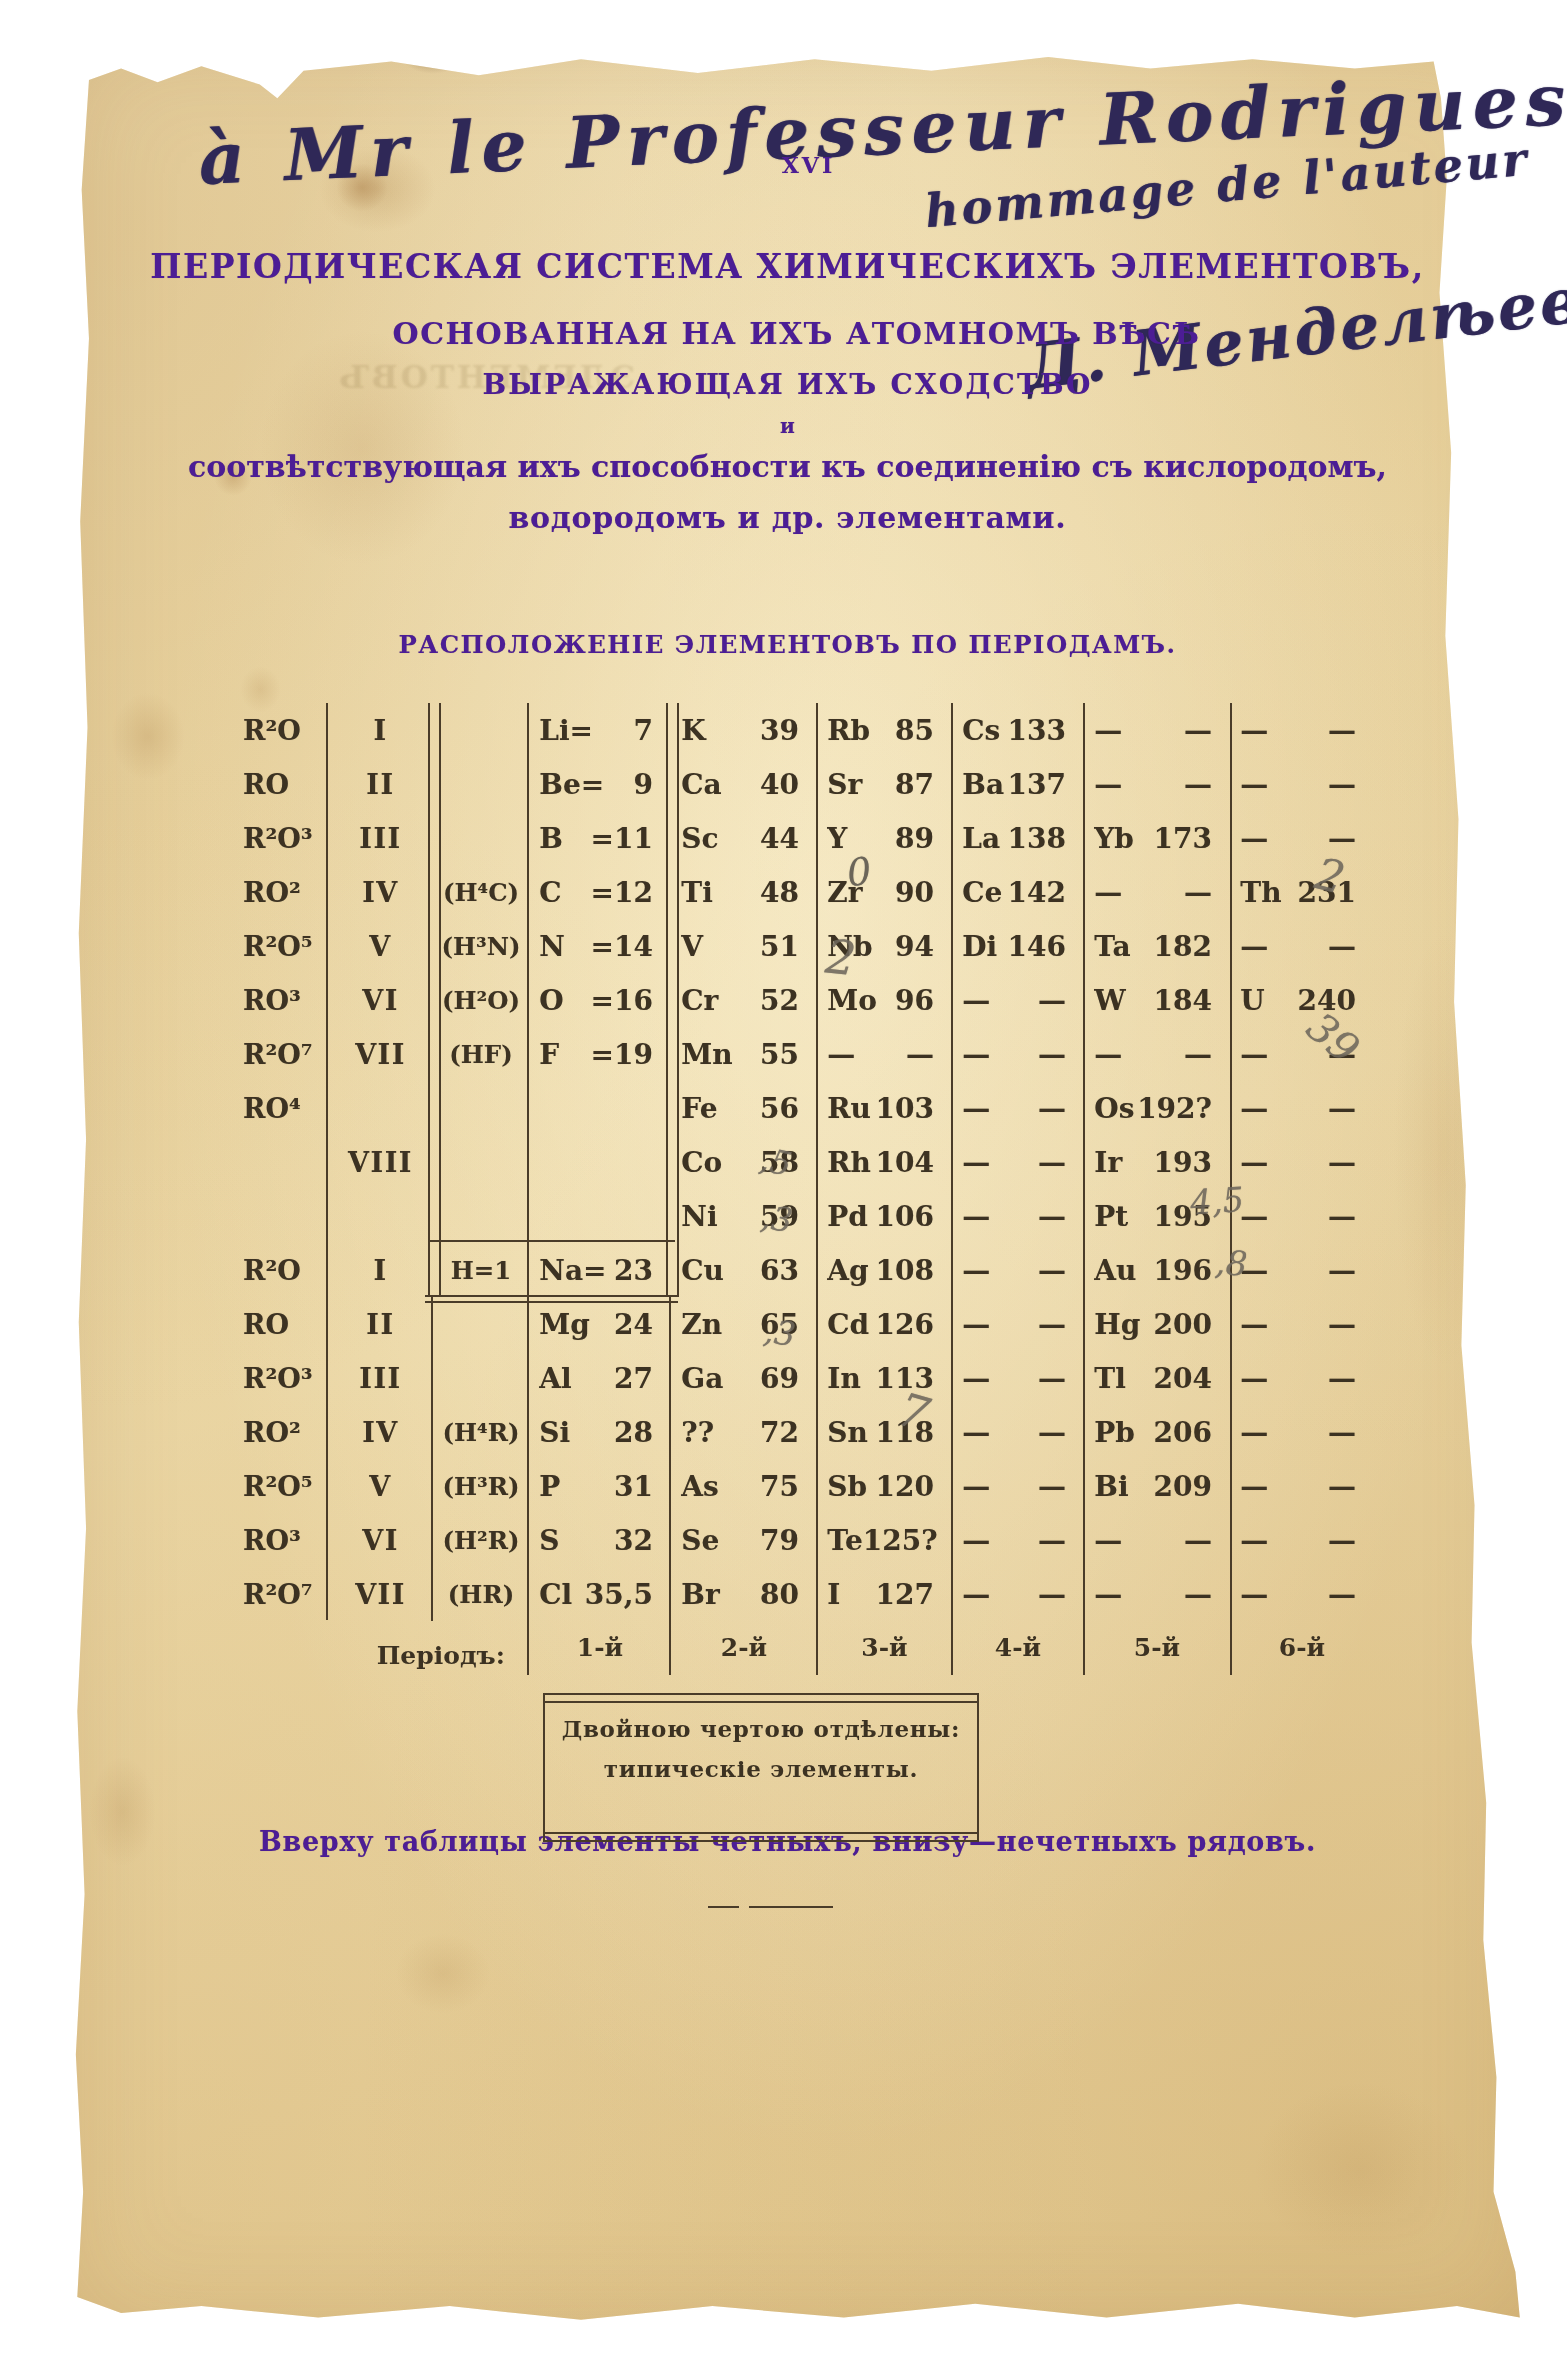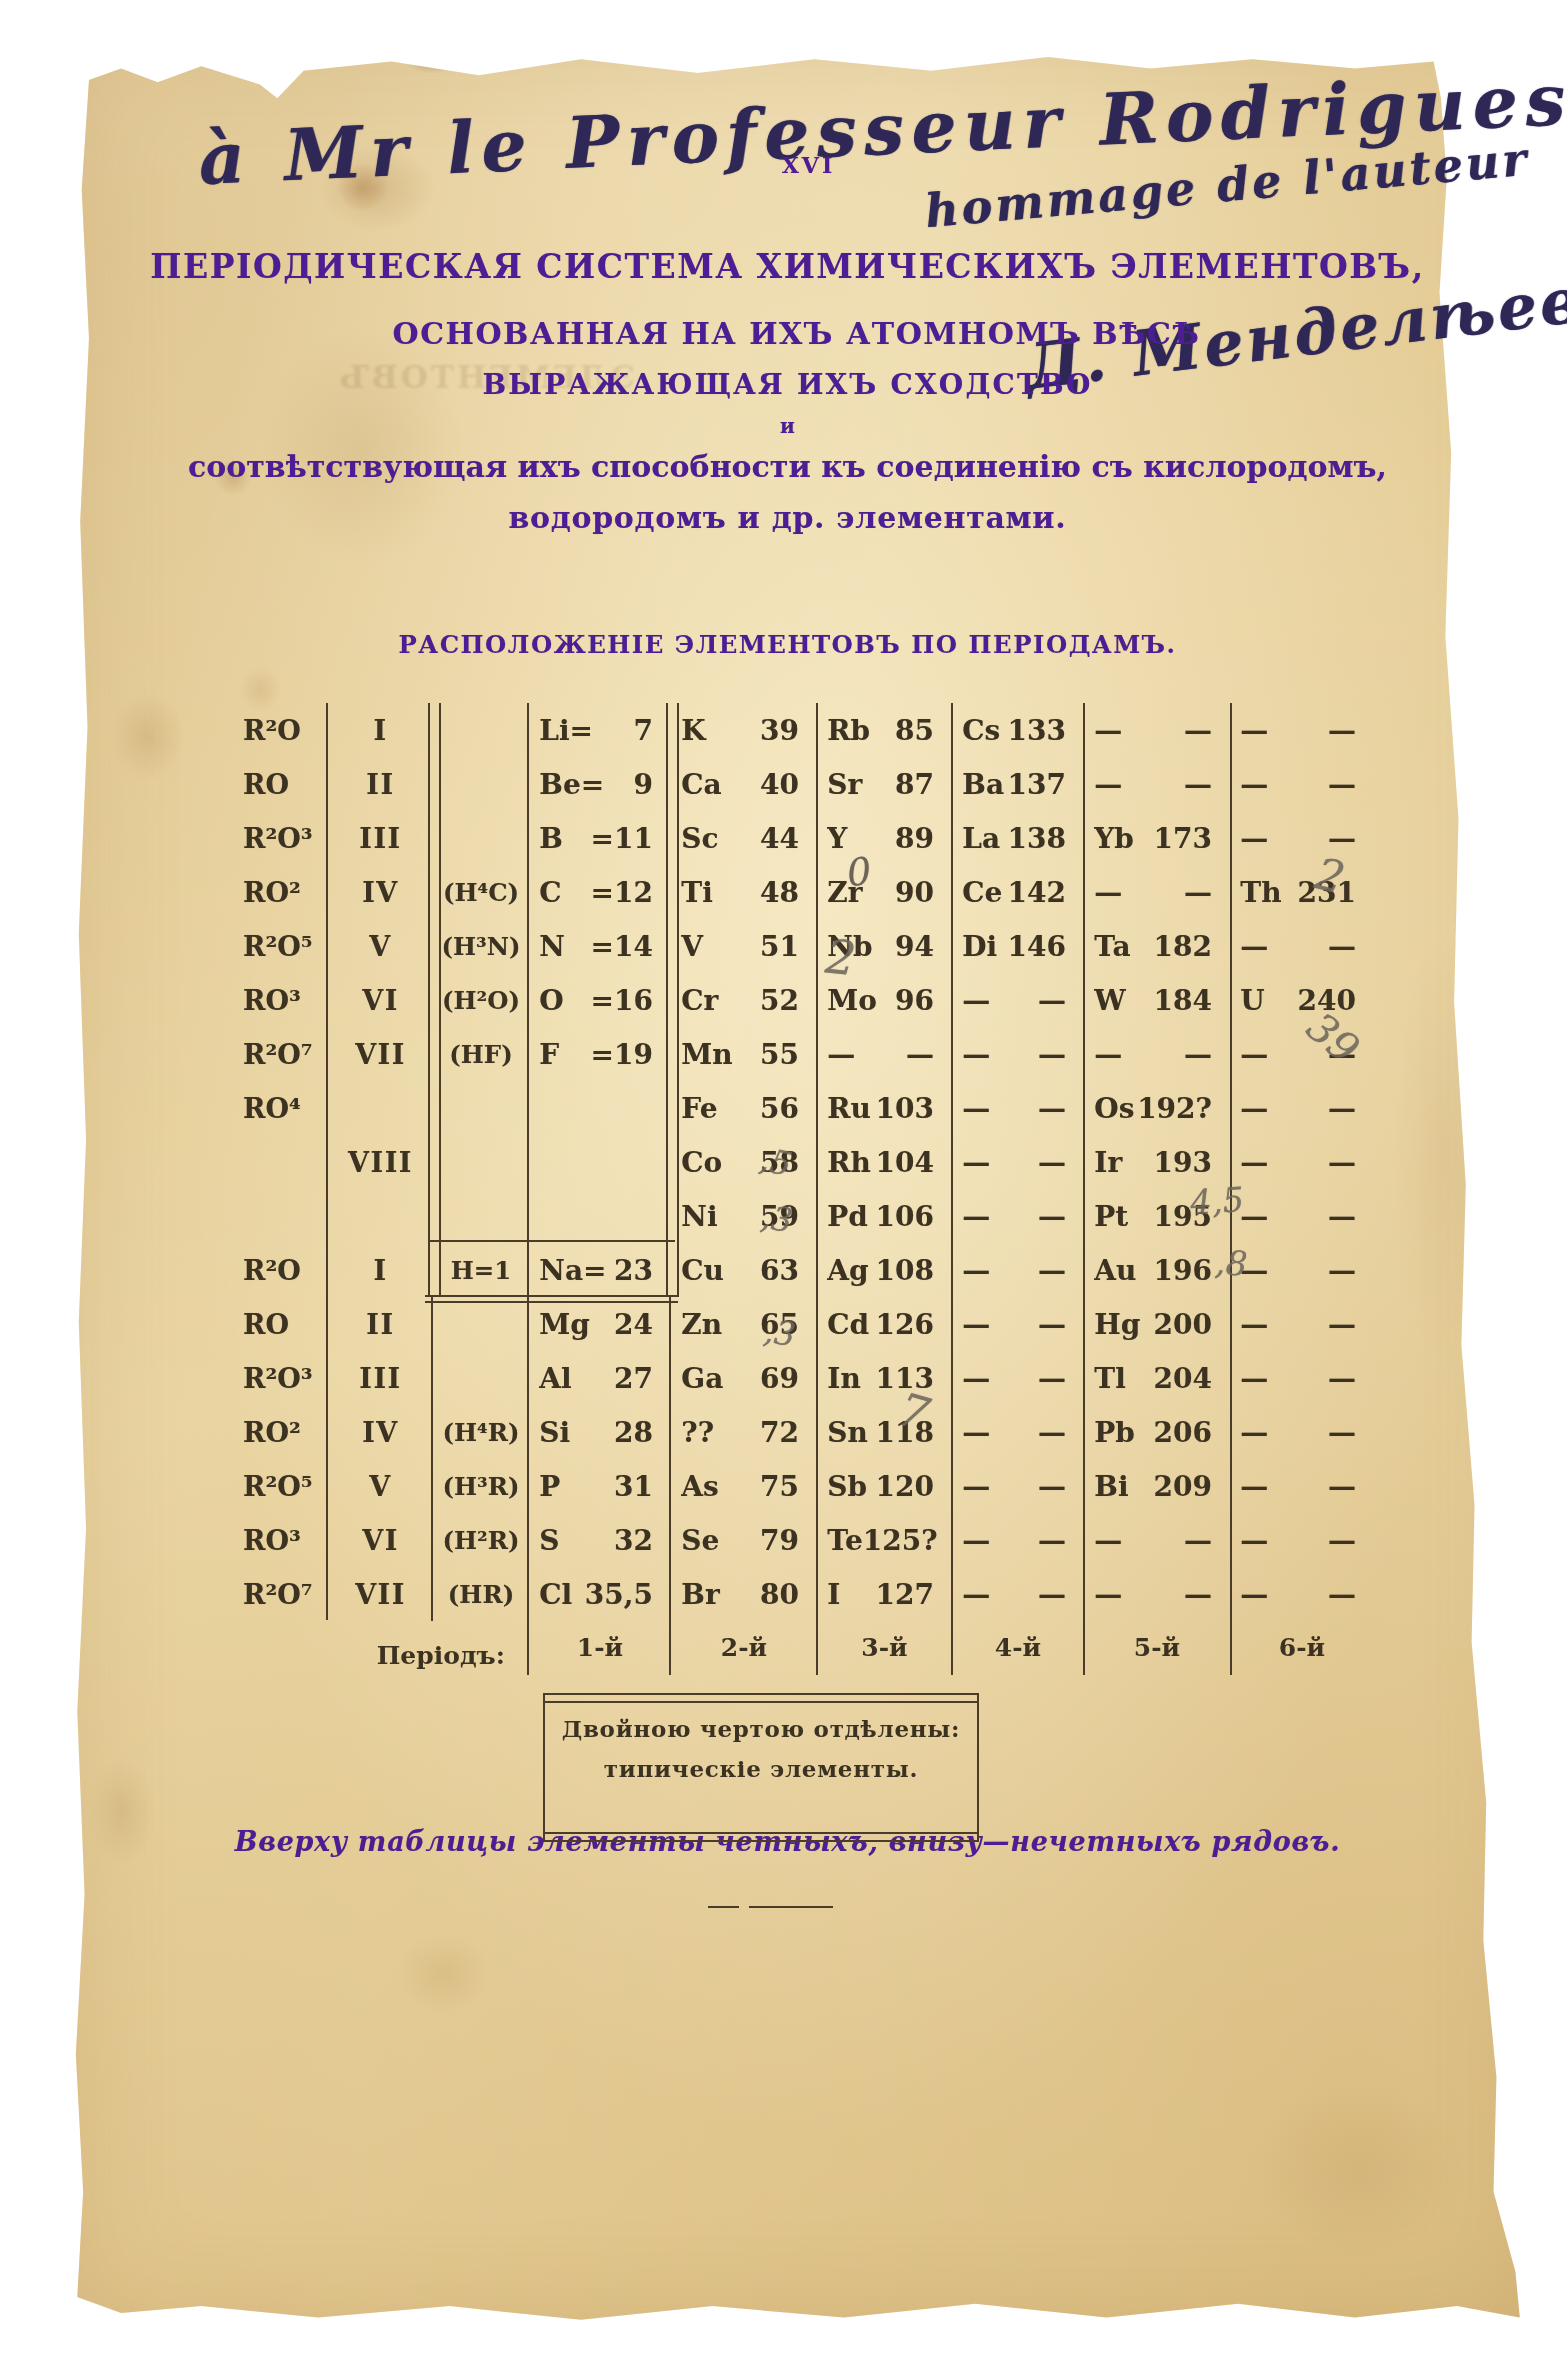--- a/index.html
+++ b/index.html
@@ -52,21 +52,21 @@
   .f-p{text-align:center;}
   
   .note-box{position:absolute;left:543px;top:1693px;width:432px;height:149px;z-index:3;
     border-left:2.2px solid #4a3c29;border-right:2.2px solid #4a3c29;}
   .note-box::before{content:"";position:absolute;left:-2.2px;right:-2.2px;top:0;height:6px;
     border-top:2.2px solid #4a3c29;border-bottom:2.2px solid #4a3c29;}
   .note-box::after{content:"";position:absolute;left:-2.2px;right:-2.2px;bottom:0;height:6px;
     border-top:2.2px solid #4a3c29;border-bottom:2.2px solid #4a3c29;}
   .note-inner{position:absolute;left:0;right:0;top:16.3px;text-align:center;font-size:23px;
     font-weight:bold;color:#3c3222;line-height:1.72;letter-spacing:0.7px;}
-  .caption{top:1826px;font-size:27px;font-style:italic;letter-spacing:0.7px;font-weight:600;}
+  .caption{top:1826px;font-size:27px;letter-spacing:0.7px;font-weight:600;}
   .end-rule{position:absolute;top:1906px;left:708px;width:126px;height:2.2px;z-index:3;}
   .end-rule span{display:inline-block;height:2.2px;background:#4a3c29;vertical-align:top;}
 </style>
 </head>
 <body>
 
 <div class="paper">
   <div class="stain" style="left:248px;top:103px;width:118px;height:89px;background:radial-gradient(ellipse,rgba(150,100,40,.20),transparent 70%);"></div>
   <div class="stain" style="left:189px;top:288px;width:207px;height:237px;background:radial-gradient(ellipse,rgba(158,108,48,.13),transparent 70%);"></div>
   <div class="stain" style="left:266px;top:122px;width:52px;height:49px;background:radial-gradient(ellipse,rgba(140,85,30,.28),transparent 70%);"></div>

